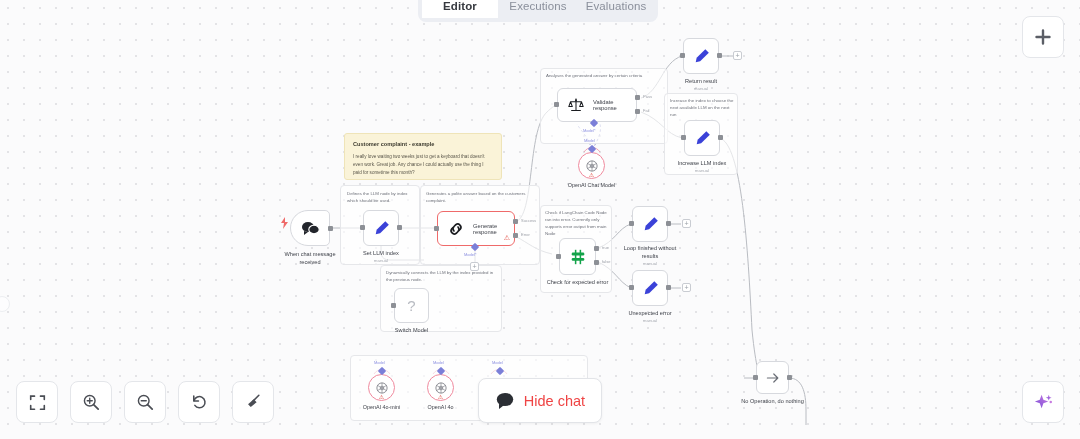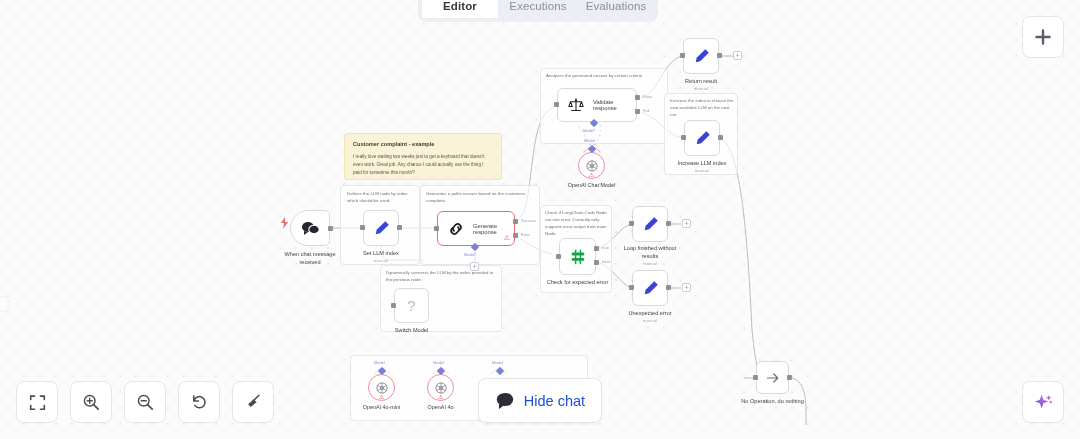--- a/index.html
+++ b/index.html
@@ -101,21 +101,21 @@
   }
   .warn { position: absolute; right: 4px; bottom: 3px; font-size: 7px; color: #e0463c; }
 
   
   .chatbtn {
     position: absolute; left: 478px; top: 378px; width: 124px; height: 45px;
     background: #fff; border: 1px solid #e2e4e8; border-radius: 8px;
     display: flex; align-items: center; justify-content: center; gap: 9px;
     z-index: 30; cursor: pointer; box-shadow: 0 1px 3px rgba(0,0,0,.05);
   }
-  .chatbtn span.lbl { font-size: 14.5px; color: #1d4ed8; }
+  .chatbtn span.lbl { font-size: 14.5px; color: #ef4444; }
 
   
   .tool {
     width: 42px; height: 42px; background: #fff; border: 1px solid #e4e6ea;
     border-radius: 8px; display: flex; align-items: center; justify-content: center;
     cursor: pointer;
   }
   #toolbar-left { position: absolute; left: 16px; bottom: 16px; display: flex; gap: 12px; z-index: 30; }
   #btn-add { position: absolute; right: 16px; top: 16px; z-index: 30; }
   #btn-ai  { position: absolute; right: 16px; bottom: 16px; z-index: 30; }

